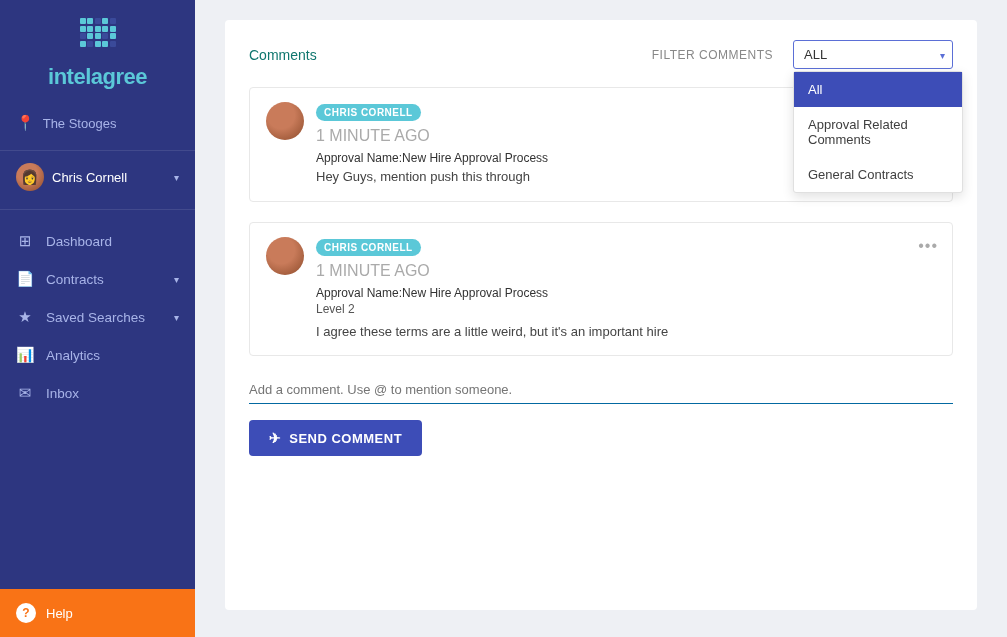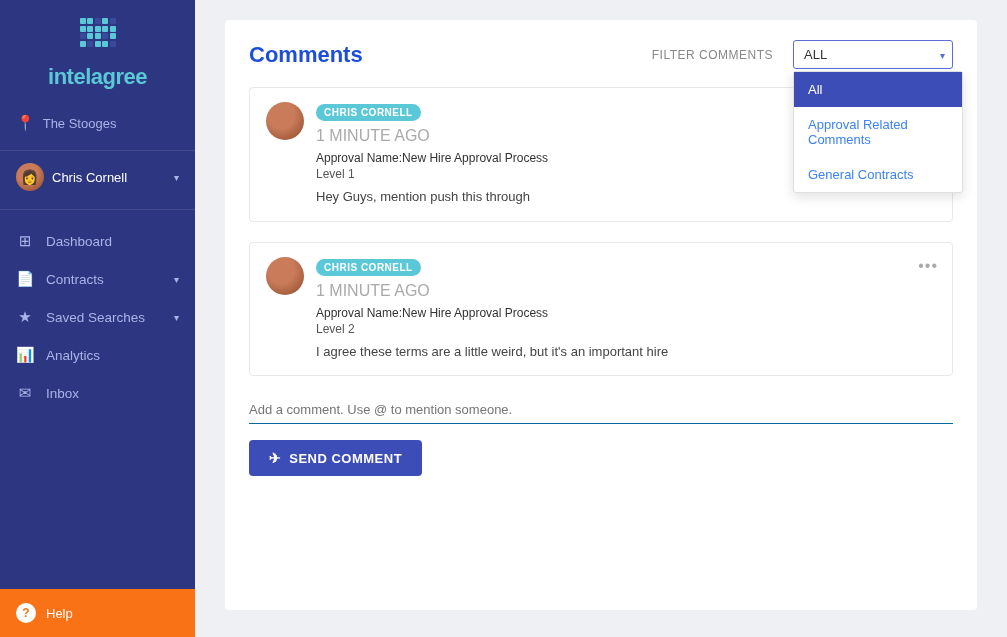--- a/index.html
+++ b/index.html
@@ -131,23 +131,23 @@
       position: relative;
     }
 
     .comments-header {
       display: flex;
       align-items: center;
       justify-content: space-between;
       margin-bottom: 18px;
     }
     .comments-title {
-      font-size: 22px;
-      font-weight: 700;
-      color: #1d4ed8;
+      font-size: 14px;
+      font-weight: 400;
+      color: #0f766e;
     }
     .filter-row {
       display: flex;
       align-items: center;
       gap: 20px;
     }
     .filter-label {
       font-size: 12px;
       color: #888;
       text-transform: uppercase;
@@ -188,21 +188,21 @@
       width: 170px;
       background: white;
       border: 1px solid #e0e0e0;
       border-radius: 3px;
       box-shadow: 0 4px 12px rgba(0,0,0,0.12);
       z-index: 100;
     }
     .dropdown-item {
       padding: 10px 14px;
       font-size: 13px;
-      color: #3b82f6;
+      color: #404040;
       cursor: pointer;
     }
     .dropdown-item.selected {
       background: #3d4db7;
       color: white;
     }
 
     
     .comment-card {
       display: flex;
@@ -398,21 +398,20 @@
     </div>
 
     <div class="comment-card">
       <div class="comment-avatar"></div>
       <div class="comment-body">
         <div class="comment-author-badge">CHRIS CORNELL</div>
         <div class="comment-time">1 MINUTE AGO</div>
         <div class="comment-field">
           <span>Approval Name:</span><span>New Hire Approval Process</span>
         </div>
-        <div class="comment-level">Level 1</div>
         <div class="comment-text">Hey Guys, mention push this through</div>
       </div>
     </div>
 
     <div class="comment-card">
       <div class="comment-avatar"></div>
       <div class="comment-body">
         <div class="comment-author-badge">CHRIS CORNELL</div>
         <div class="comment-time">1 MINUTE AGO</div>
         <div class="comment-field">

